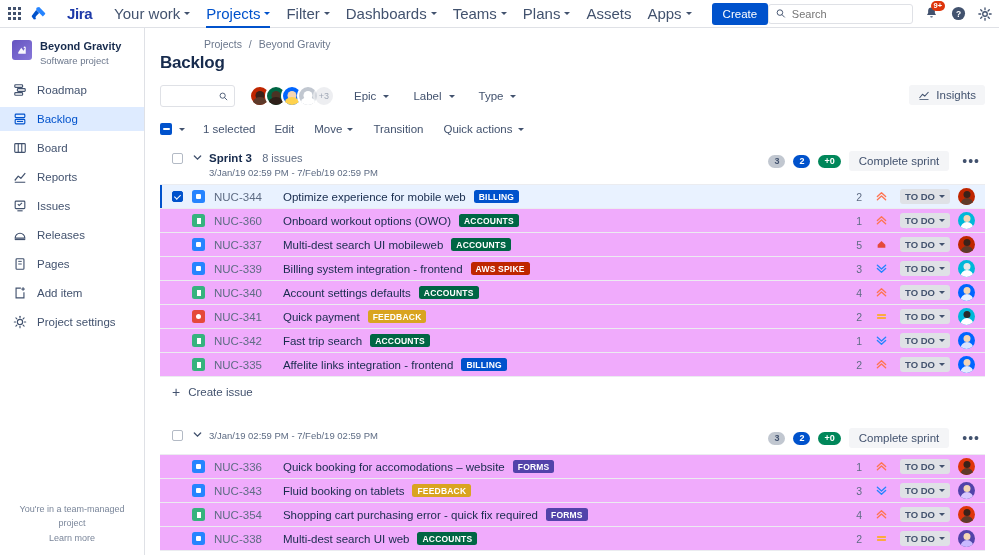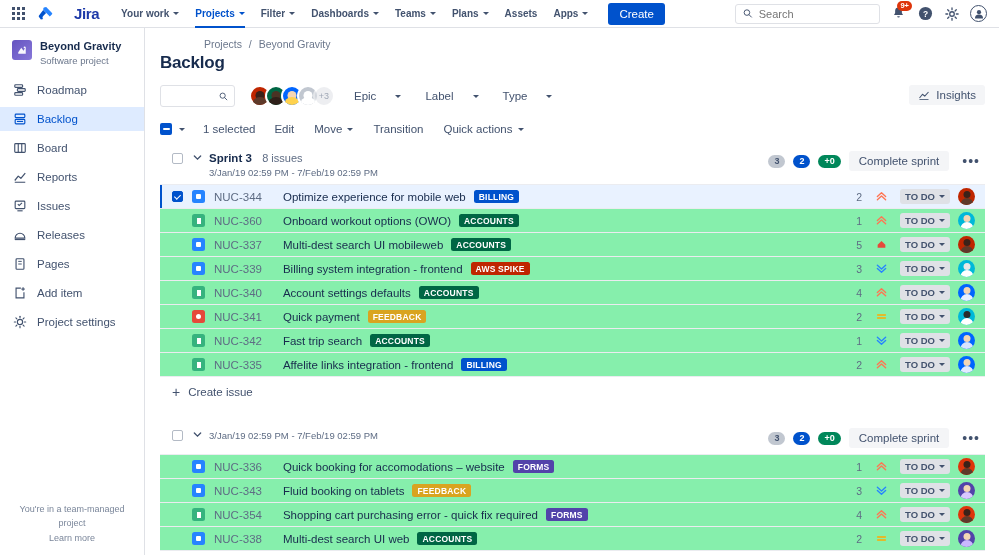--- a/index.html
+++ b/index.html
@@ -23,24 +23,23 @@
     position: relative;
   }
   .apps-grid { width: 20px; height: 20px; display:flex; align-items:center; justify-content:center; cursor:pointer; }
   .apps-grid .g { display:grid; grid-template-columns: repeat(3, 3px); grid-gap: 2px; }
   .apps-grid .g i { width:3px; height:3px; background:#42526e; display:block; }
   .jira-logo { display:flex; align-items:center; gap:20px; margin-left:10px; margin-right:14px; cursor:pointer; }
   .jira-logo svg { display:block; }
   .jira-word { font-size:15px; font-weight:700; color:#1d39a8; letter-spacing:-0.4px; font-family:"Liberation Sans", sans-serif;}
   .nav-item {
     display:flex; align-items:center; gap:3px;
-    font-size:10px; color:#42526e; padding:4px 8px;
+    font-size:15px; color:#42526e; padding:4px 8px;
     height:28px; cursor:pointer; white-space:nowrap;
     position: relative;
-    font-weight: bold;
   }
   .nav-item.active { color:#0052cc; }
   .nav-item.active::after{
     content:""; position:absolute; left:8px; right:8px; bottom:0; height:2px; background:#0052cc;
   }
   .caret { width:0;height:0;border-left:3px solid transparent;border-right:3px solid transparent;border-top:3.5px solid currentColor; display:inline-block; margin-left:1px;}
   .create-btn {
     background:#0052cc; color:#fff; font-size:11.5px; font-weight:500;
     border:none; border-radius:3px; padding:5px 11px; margin-left:12px; cursor:pointer;
   }
@@ -106,21 +105,21 @@
     display:flex; align-items:center; border:1px solid #dfe1e6; border-radius:3px;
     height:22px; width:75px; padding:0 6px; justify-content:space-between; cursor:text;
   }
   .bl-search input { border:none; outline:none; width:52px; font-size:11px; background:transparent; font-family:"Liberation Sans", sans-serif;}
   .avatars { display:flex; align-items:center; }
   .av { width:22px;height:22px;border-radius:50%;border:2px solid #fff; margin-left:-6px; position:relative; overflow:hidden; cursor:pointer;}
   .av:first-child{margin-left:0;}
   .av .head { position:absolute; left:50%; top:20%; transform:translateX(-50%); width:9px;height:9px;border-radius:50%;}
   .av .body { position:absolute; left:50%; bottom:-2px; transform:translateX(-50%); width:16px;height:10px;border-radius:8px 8px 0 0;}
   .av-more { font-size:9px; color:#505f79; background:#dfe1e6; width:22px;height:22px;border-radius:50%; display:flex;align-items:center;justify-content:center; margin-left:-6px; border:2px solid #fff; opacity:.55; cursor:pointer;}
-  .fdrop { display:flex;align-items:center;gap:18px;font-size:11.5px;color:#42526e;cursor:pointer;padding:3px 5px;border-radius:3px;}
+  .fdrop { display:flex;align-items:center;gap:6px;font-size:11.5px;color:#42526e;cursor:pointer;padding:3px 5px;border-radius:3px;}
   .insights-btn {
     position:absolute; right:0; top:0; display:flex; align-items:center; gap:6px;
     background:#f4f5f7; border-radius:3px; padding:4px 9px; font-size:11.5px; color:#42526e; cursor:pointer;
   }
 
   .toolbar { display:flex; align-items:center; gap:2px; margin-bottom:11px; }
   .chk-blue {
     width:12px;height:12px;border-radius:2px;background:#0052cc;
     display:flex;align-items:center;justify-content:center;flex:none;cursor:pointer;
   }
@@ -143,21 +142,21 @@
   .pill.blue { background:#0052cc;}
   .pill.green{ background:#00875a;}
   .complete-btn { background:#f4f5f7; border-radius:3px; font-size:11.5px; color:#42526e; padding:4px 10px; cursor:pointer;}
   .dots { font-size:14px; color:#42526e; letter-spacing:1px; padding:0 5px; cursor:pointer; line-height:10px;}
 
   
   .rows { border-top:1px solid #ebecf0; }
   .row {
     display:flex; align-items:center; height:24px;
     border-bottom:1px solid #ebecf0; padding-left:12px; cursor:pointer;
-    background:#86efac; position:relative;
+    background:#f0abfc; position:relative;
   }
   .row.selected { background:#e9f2ff; }
   .row.selected::before { content:""; position:absolute; left:0; top:0; bottom:0; width:2px; background:#0052cc; }
   .row .r-chk { width:11px;height:11px;border:1.3px solid #b3bac5;border-radius:2px;background:#fff;margin-right:9px;flex:none;cursor:pointer; visibility:hidden;}
   .row.selected .r-chk { visibility:visible; background:#0052cc; border-color:#0052cc; display:flex;align-items:center;justify-content:center;}
   .row.selected .r-chk::after{ content:""; width:5px;height:2.5px;border-left:1.4px solid #fff;border-bottom:1.4px solid #fff;transform:rotate(-45deg) translate(0px,-1px);}
   .type-icon { width:13px;height:13px;border-radius:2.5px;flex:none;margin-right:9px; display:flex;align-items:center;justify-content:center;}
   .type-icon .inner { width:5px;height:5px;background:#fff;}
   .type-task { background:#2684ff; }
   .type-task .inner { border-radius:1px;}

